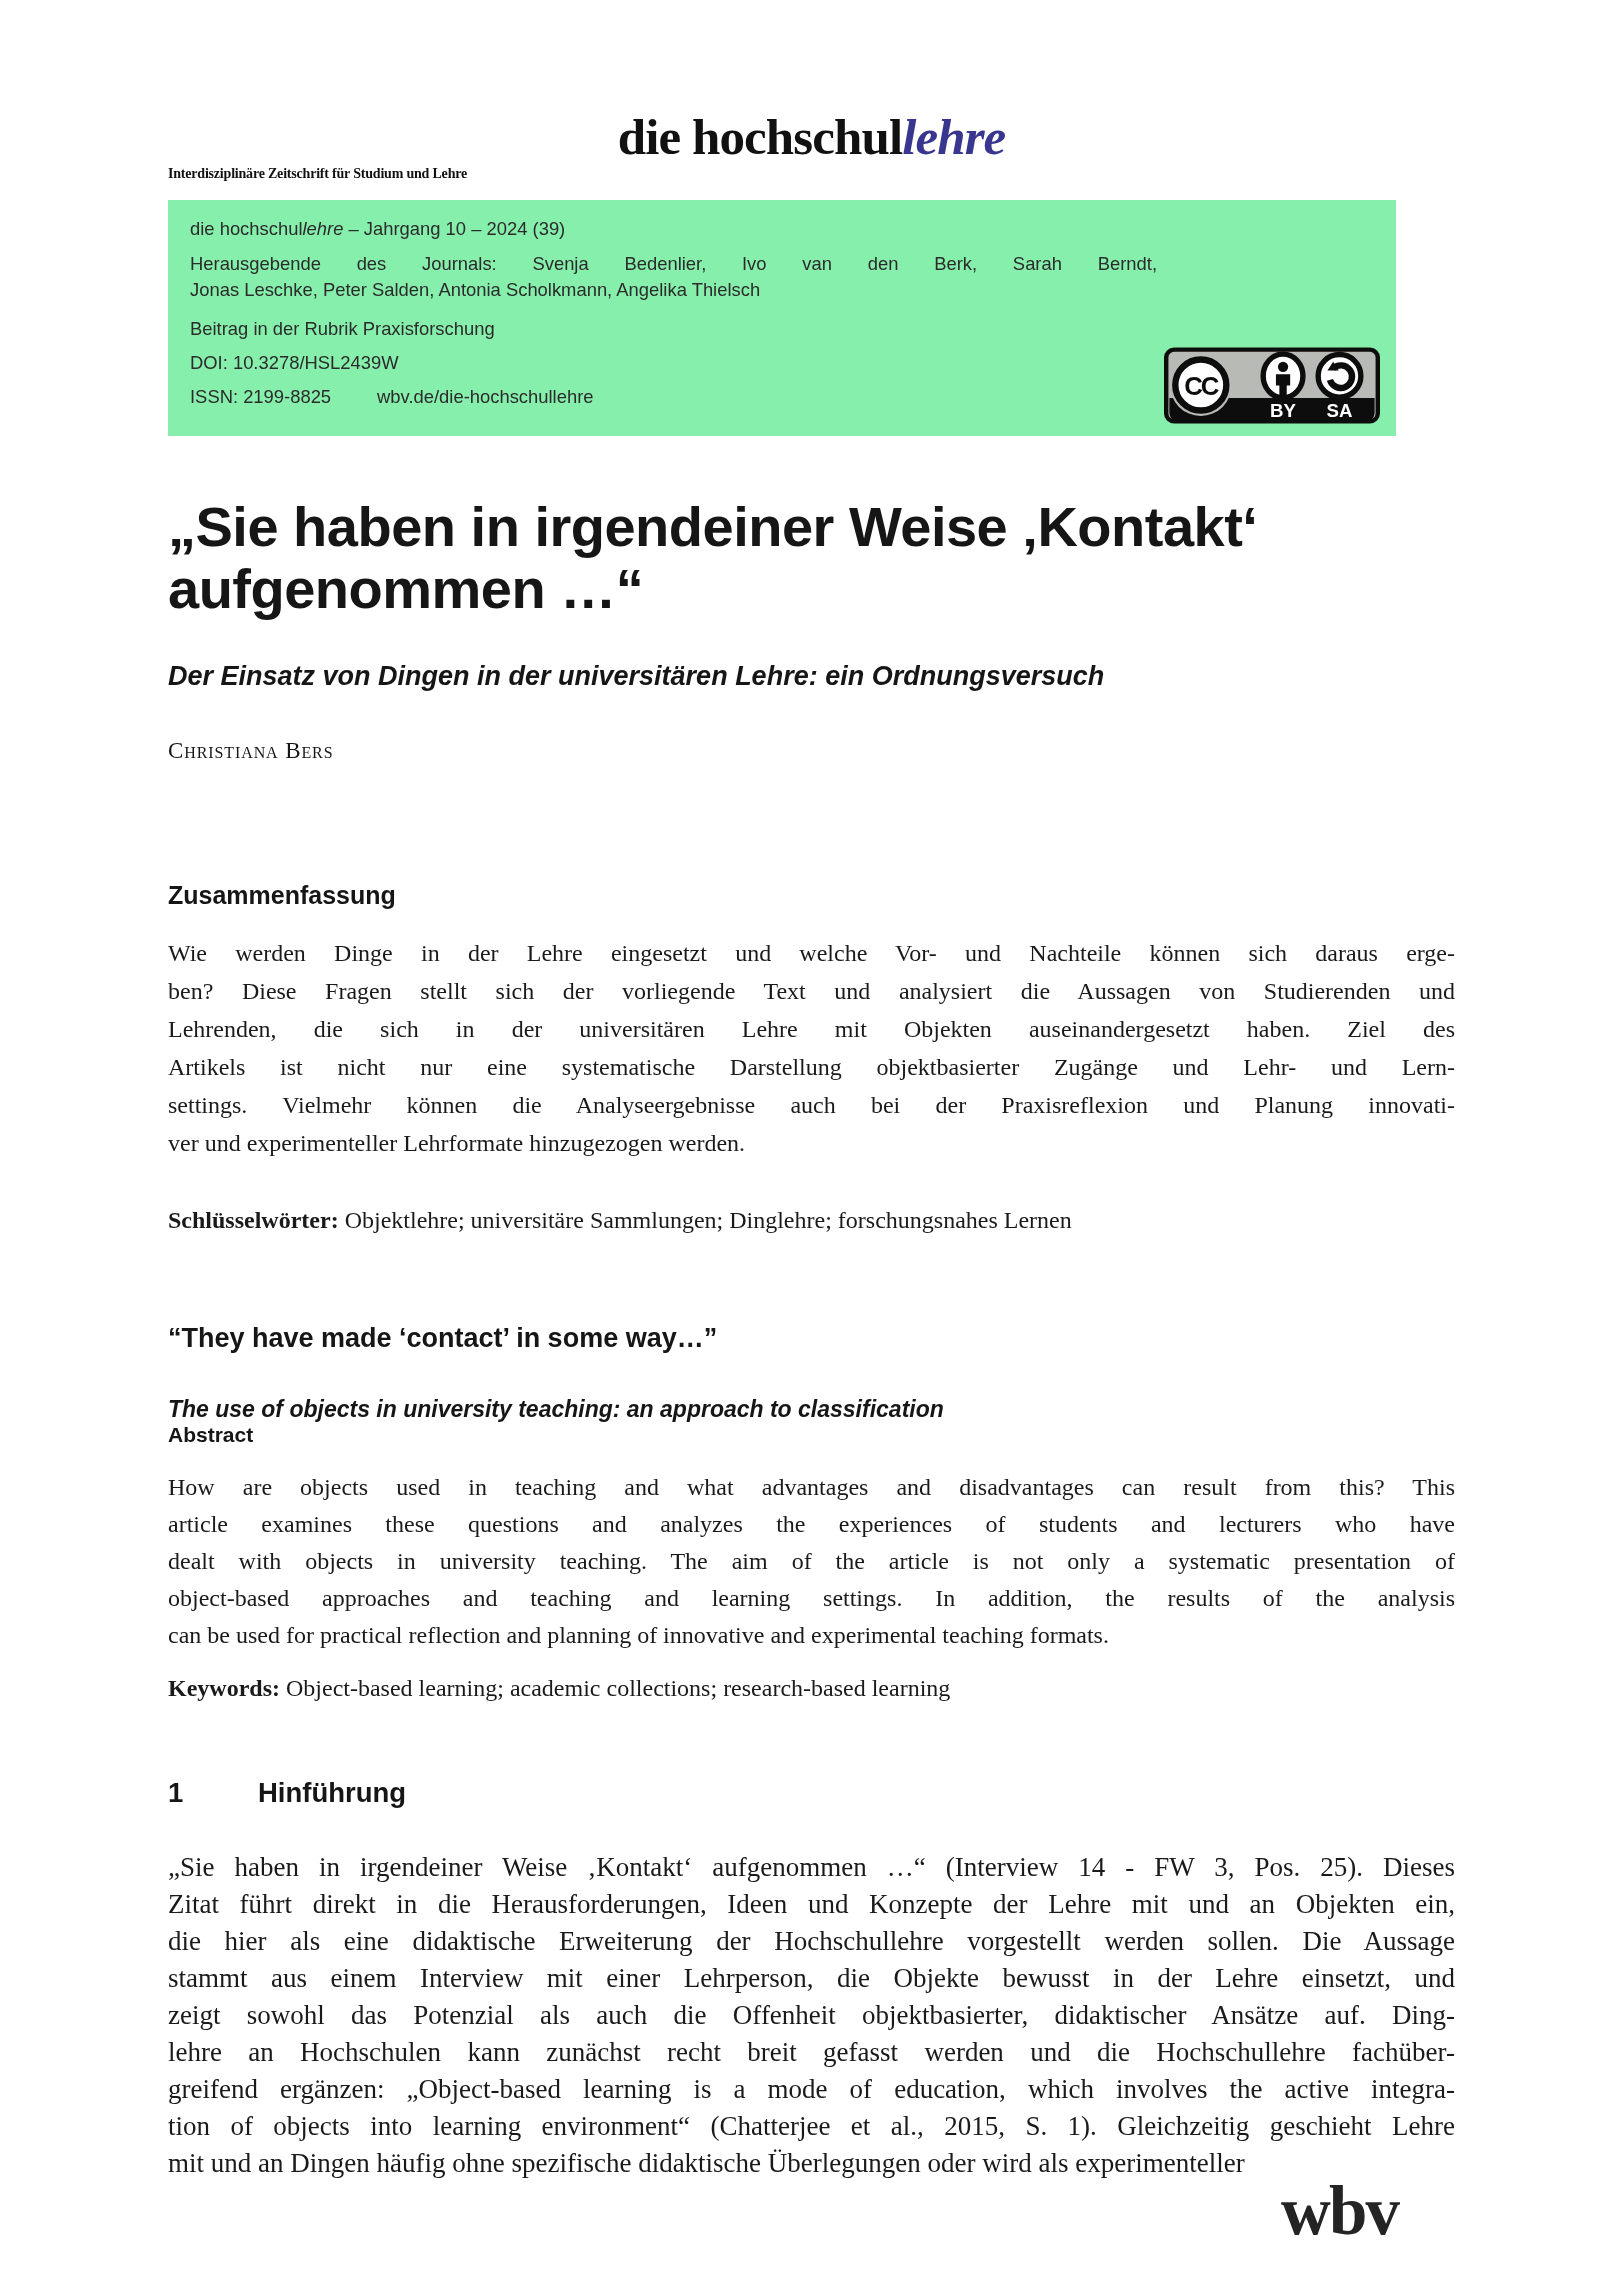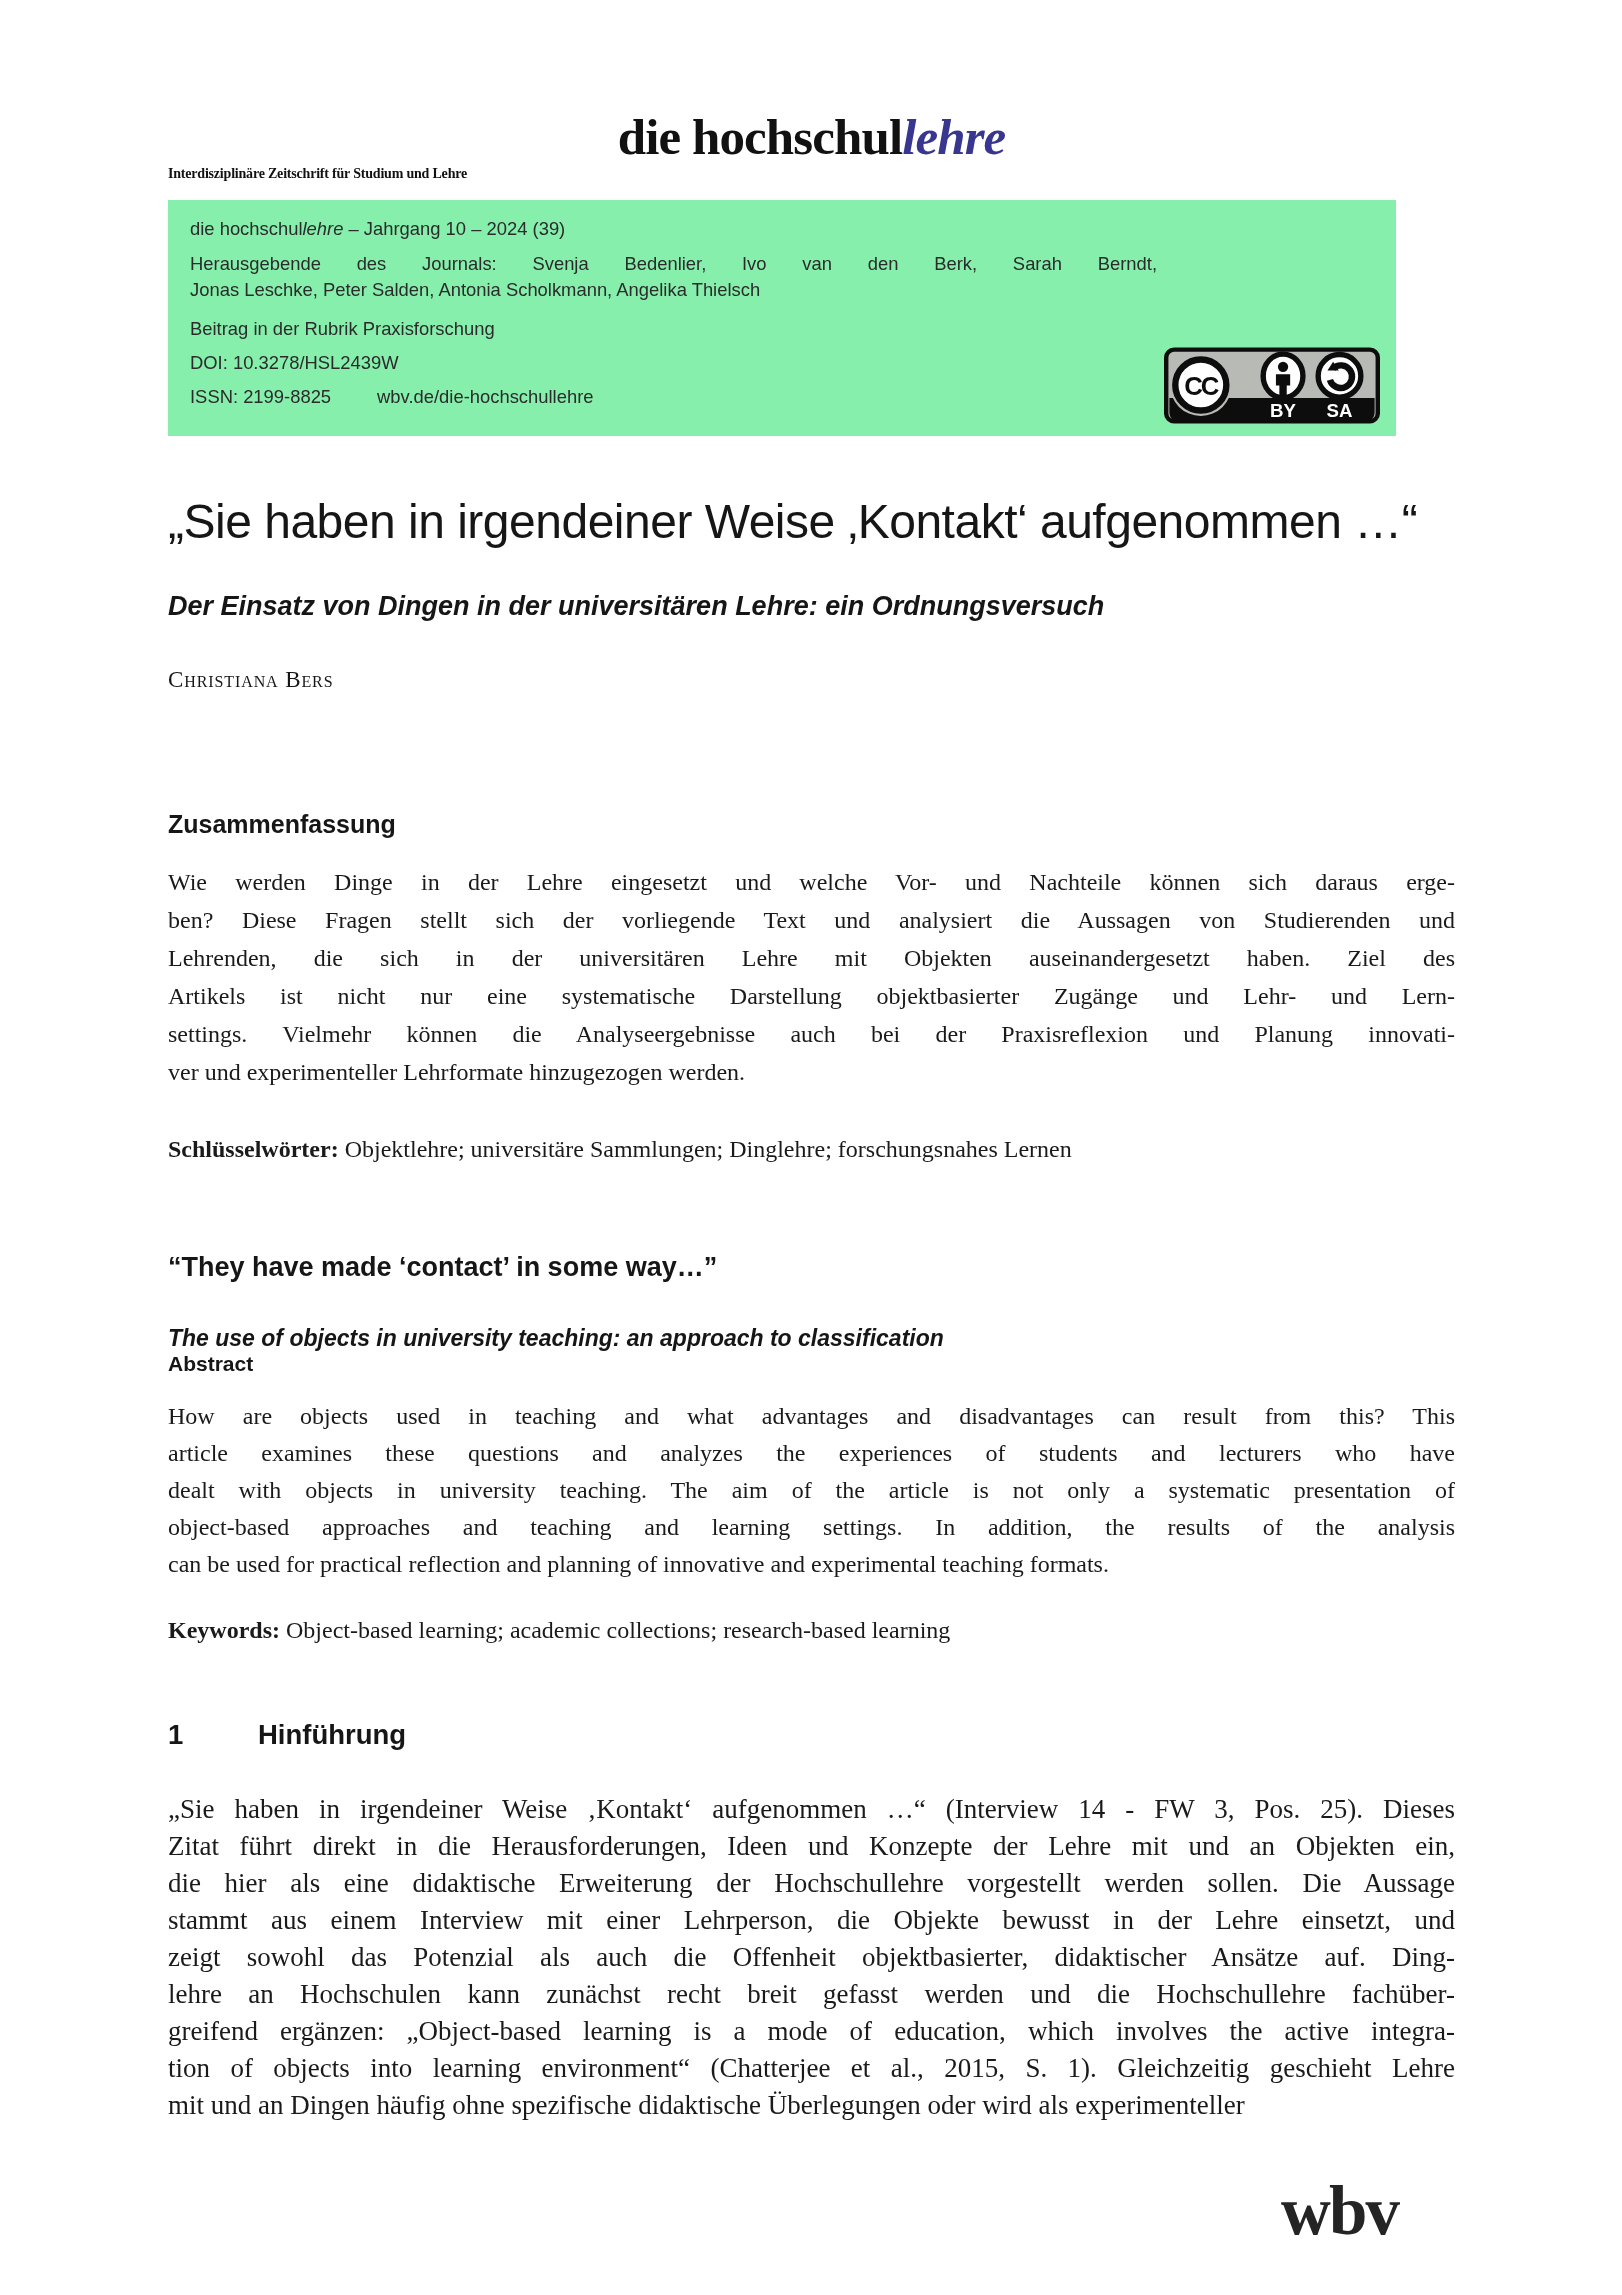--- a/index.html
+++ b/index.html
@@ -24,38 +24,38 @@
   .infobox .rubric{margin-top:13.8px;}
   .infobox .doi{margin-top:10px;}
   .infobox .issnrow{margin-top:10px;}
   .infobox .website{margin-left:46px;}
   .itl{font-style:italic;}
 
   
   .badge{position:absolute;top:146px;right:16px;width:216px;height:79px;}
 
   
-  .title-de{margin-top:60px;font-family:"Liberation Sans",sans-serif;font-weight:normal;
-        font-size:48px;line-height:1.1;letter-spacing:-0.5px;color:#161616;}
+  .title-de{margin-top:60px;font-family:"Liberation Sans",sans-serif;font-weight:bold;
+        font-size:56px;line-height:1.1;letter-spacing:-0.5px;color:#161616;}
   .subtitle-de{margin-top:42px;font-family:"Liberation Sans",sans-serif;font-weight:bold;font-style:italic;
         font-size:27px;line-height:1.15;color:#161616;}
   .author{margin-top:45px;font-family:"Liberation Serif",serif;font-variant:small-caps;
         font-size:23px;letter-spacing:0.9px;color:#161616;}
   .h-de{margin-top:117px;font-family:"Liberation Sans",sans-serif;font-weight:bold;font-size:25px;color:#161616;}
   .abs{margin-top:24px;font-size:24px;line-height:38px;}
   .tl{text-align:justify;text-align-last:justify;}
   .tl.last{text-align-last:left;}
   .kw{margin-top:42px;font-size:24px;line-height:32px;}
   .kw b{font-weight:bold;}
   .title-en{margin-top:87px;font-family:"Liberation Sans",sans-serif;font-weight:bold;font-size:27px;color:#161616;}
   .subtitle-en{margin-top:42px;font-family:"Liberation Sans",sans-serif;font-weight:bold;font-style:italic;
         font-size:23px;color:#161616;}
   .h-abs{font-family:"Liberation Sans",sans-serif;font-weight:bold;font-size:21px;color:#161616;}
   .abs-en{margin-top:22px;font-size:24px;line-height:37px;}
-  .kw-en{margin-top:31px;font-size:24px;line-height:32px;}
+  .kw-en{margin-top:18px;font-size:24px;line-height:32px;}
   .sec-head{margin-top:73px;display:flex;font-family:"Liberation Sans",sans-serif;font-weight:bold;
         font-size:27.5px;color:#161616;}
   .sec-head .num{width:90px;flex:0 0 auto;}
   .bodytext{margin-top:40px;font-size:27px;line-height:37px;}
 
   
   .wbv{position:absolute;left:1281px;top:2172px;font-family:"Liberation Serif",serif;
         font-weight:bold;font-size:69px;letter-spacing:-1.8px;color:#242424;}
 </style>
 </head>

